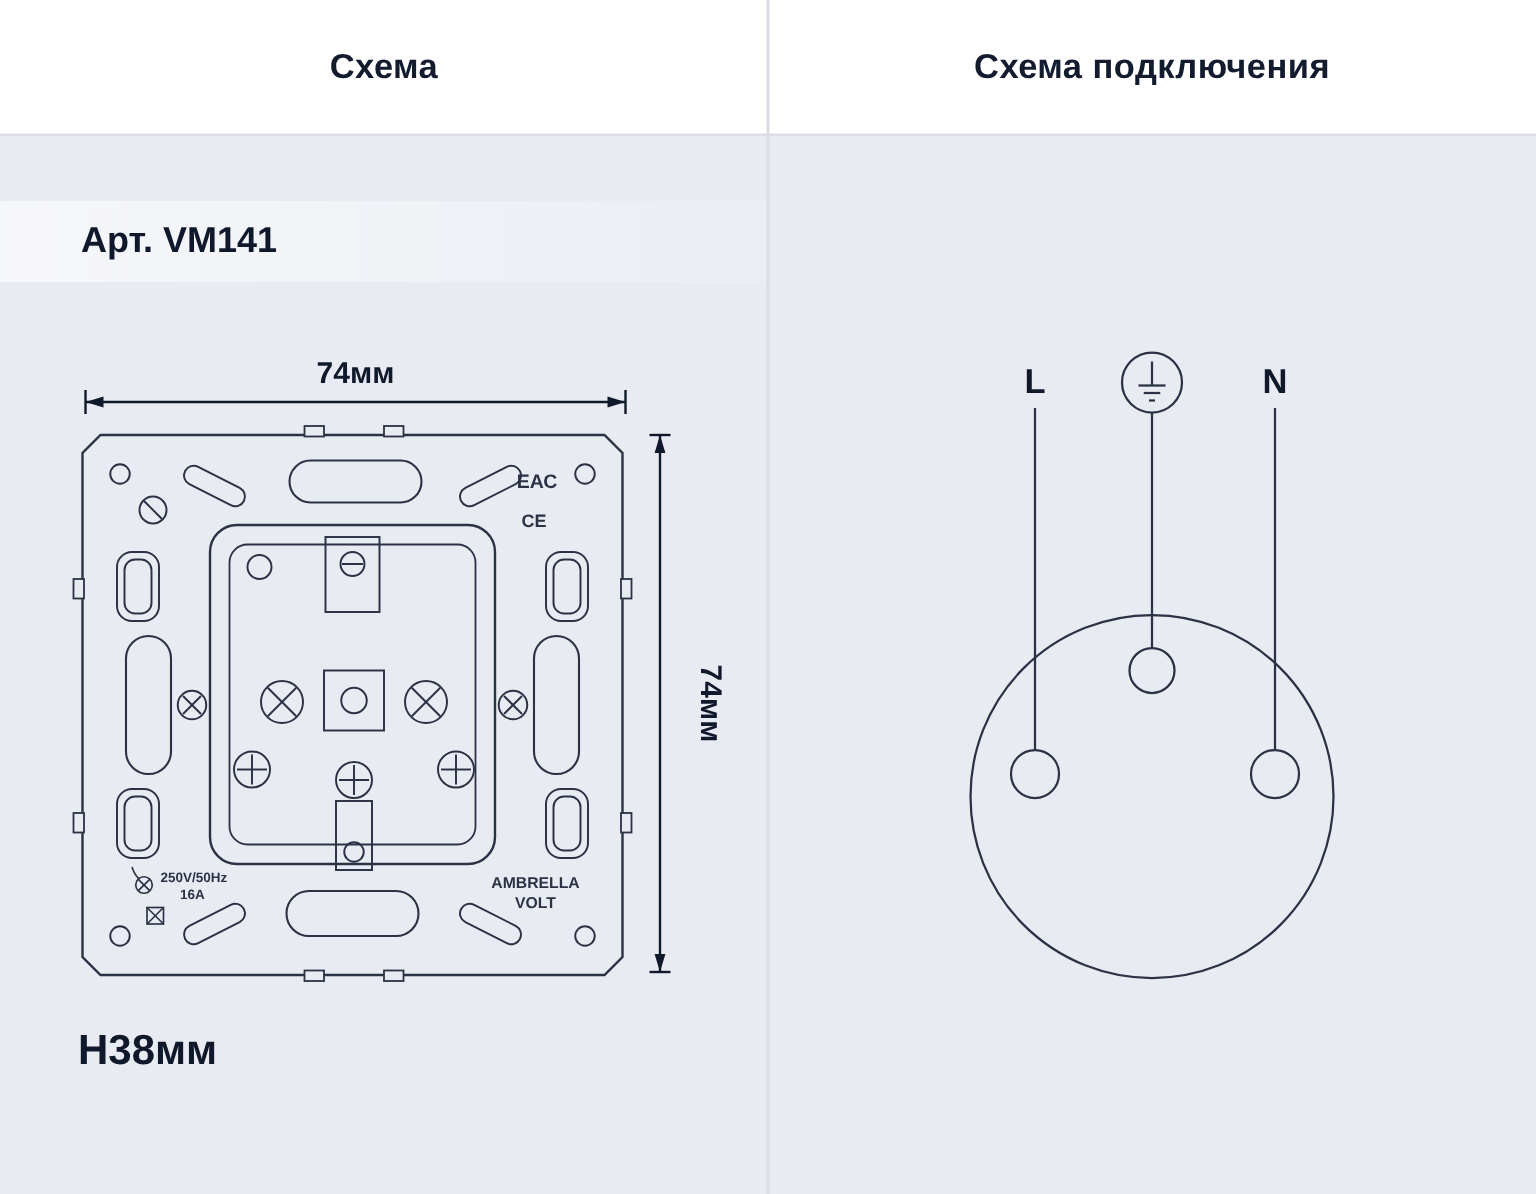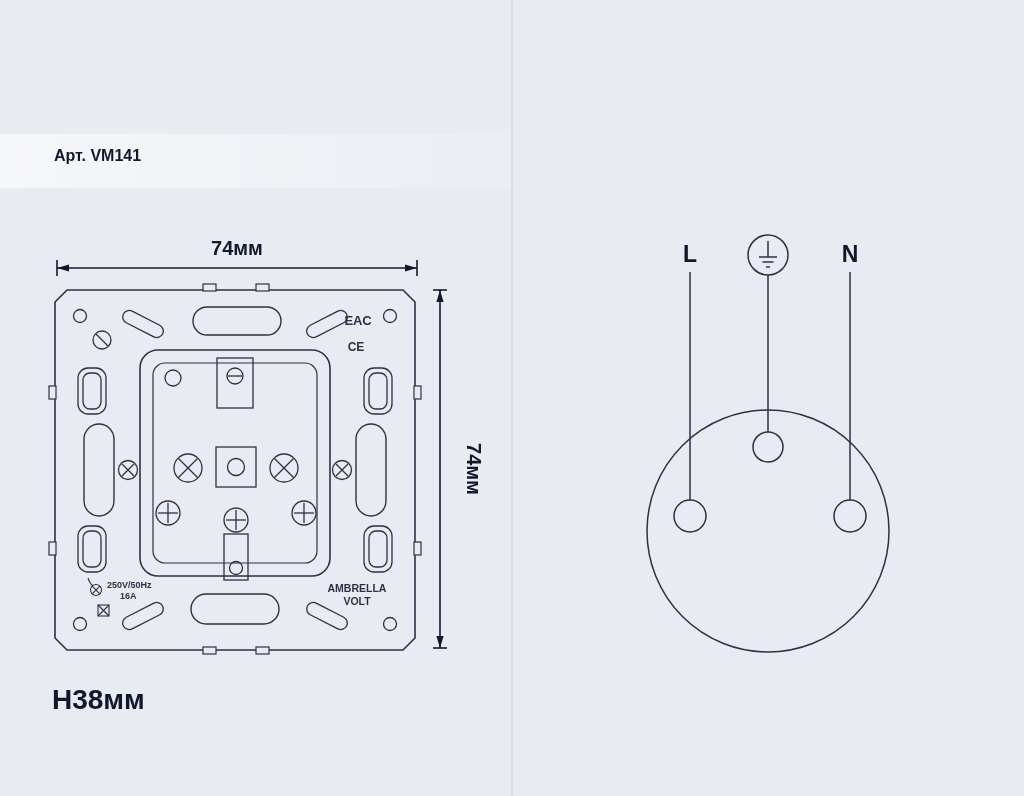--- a/index.html
+++ b/index.html
@@ -45,21 +45,21 @@
 
   .article-band {
     position: absolute;
     top: 134px; left: 0;
     width: 511px; height: 54px;
     background: linear-gradient(90deg, rgba(255,255,255,0.6), rgba(255,255,255,0.12));
   }
   .article-label {
     position: absolute;
     top: 147px; left: 54px;
-    font-size: 16px;
+    font-size: 24px;
     font-weight: 600;
     color: #10182b;
   }
 
   .depth-label {
     position: absolute;
     top: 684px; left: 52px;
     font-size: 28px;
     font-weight: 700;
     color: #10182b;
@@ -68,20 +68,28 @@
   svg.left-drawing  { position: absolute; left: 40px;  top: 228px; }
   svg.right-drawing { position: absolute; left: 512px; top: 90px;  }
 
   svg text { font-family: "Liberation Sans", "DejaVu Sans", sans-serif; }
 </style>
 </head>
 <body>
 
 <div class="page">
 
+  <div class="header">
+    <div class="header-cell">
+      <span>Схема</span>
+    </div>
+    <div class="header-cell">
+      <span>Схема подключения</span>
+    </div>
+  </div>
 
   <div class="v-divider"></div>
 
   <div class="article-band"></div>
   <div class="article-label">Арт. VM141</div>
 
   <svg class="left-drawing" width="450" height="450" viewBox="0 0 450 450">
 
     <g stroke="#10182b" stroke-width="1.6" fill="none">
       <line x1="17" y1="32" x2="17" y2="48"></line>

